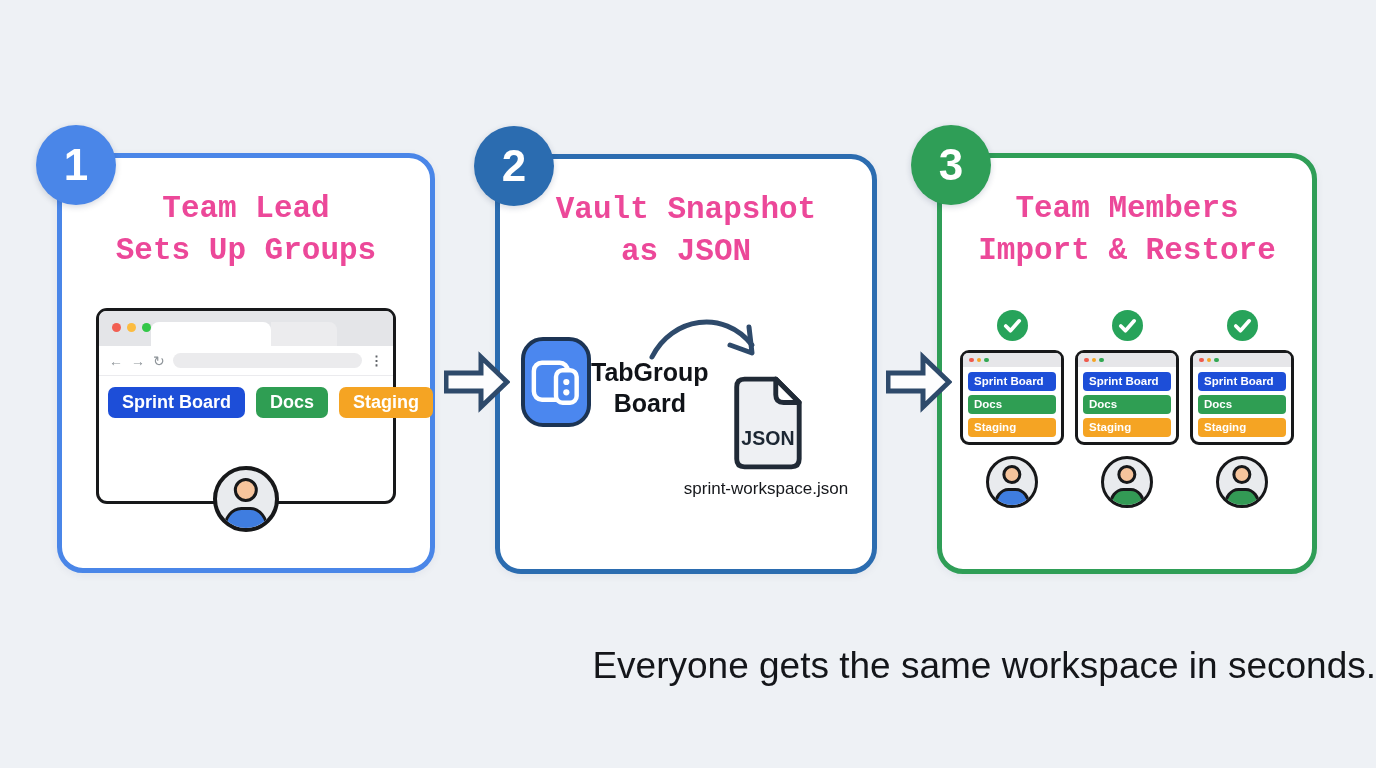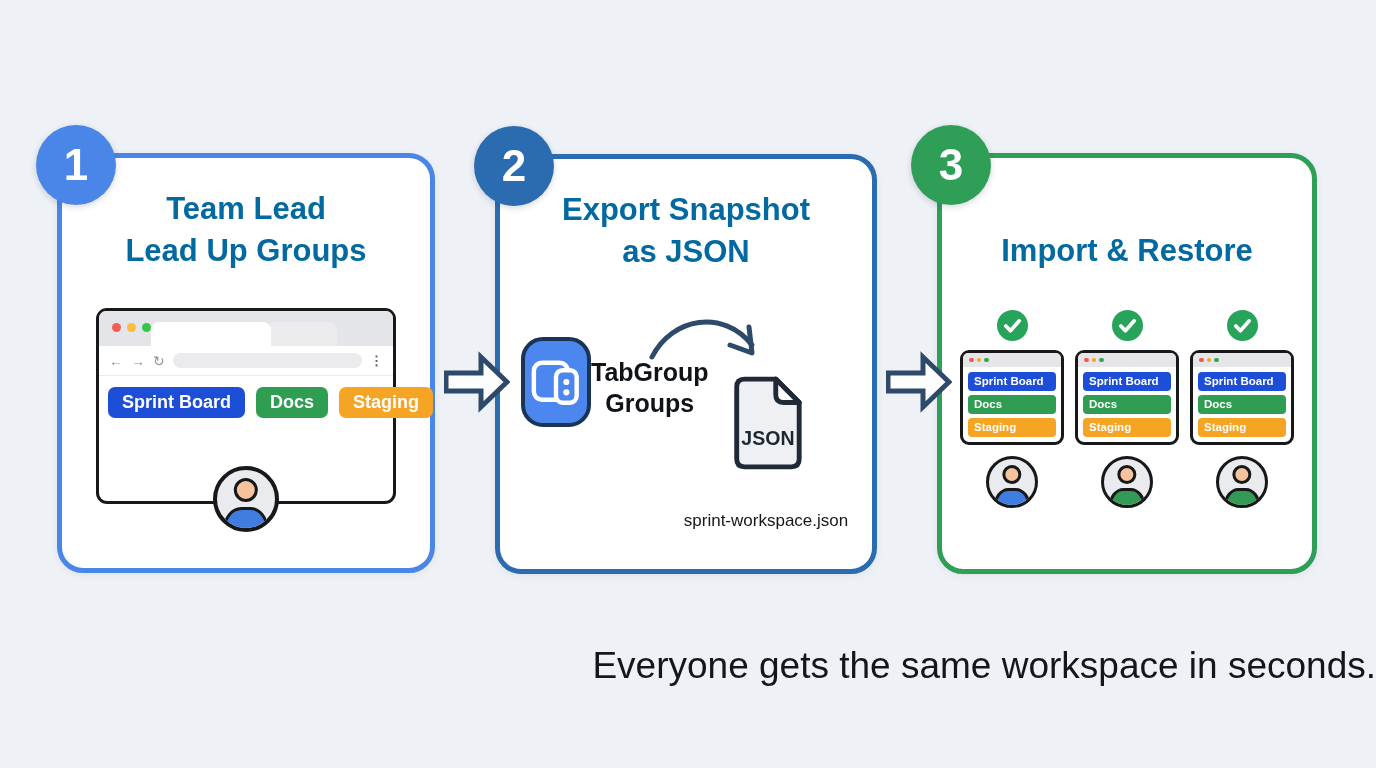--- a/index.html
+++ b/index.html
@@ -12,21 +12,21 @@
   .panel-2{left:495px;top:154px;width:372px;height:410px;border:5px solid #2b6cb0;}
   .panel-3{left:937px;top:153px;width:370px;height:411px;border:5px solid #2f9e57;}
 
   .badge{position:absolute;width:80px;height:80px;border-radius:50%;display:flex;align-items:center;justify-content:center;
          color:#fff;font-size:44px;font-weight:bold;z-index:6;box-shadow:0 2px 6px rgba(20,40,80,.18);}
   .badge-1{left:36px;top:125px;background:#4a86e8;}
   .badge-2{left:474px;top:126px;background:#2b6cb0;}
   .badge-3{left:911px;top:125px;background:#2f9e57;}
 
   .panel-title{position:absolute;top:30px;left:0;right:0;text-align:center;font-size:31px;font-weight:bold;
-               line-height:1.34;color:#0369a1;margin:0;}
+               line-height:1.34;color:#ec4899;margin:0;font-family:Liberation Mono, monospace;}
 
   
   .flow-arrow{position:absolute;z-index:5;}
   .flow-arrow-1{left:444px;top:350px;}
   .flow-arrow-2{left:886px;top:350px;}
 
   
   .browser{position:absolute;left:50%;transform:translateX(-50%);top:150px;width:294px;height:190px;
            background:#fff;border:3.5px solid #17181a;border-radius:11px;}
   .browser-topbar{position:relative;height:35px;background:#e4e5e8;border-radius:7px 7px 0 0;}
@@ -51,21 +51,21 @@
            border:3px solid #17181a;border-radius:50%;box-sizing:border-box;}
   .av-body{position:absolute;left:50%;transform:translateX(-50%);bottom:-16%;width:80%;height:52%;
            border:3px solid #17181a;border-radius:50% 50% 42% 42% / 95% 95% 30% 30%;box-sizing:border-box;}
   .body-blue{background:#3f7de0;} .body-green{background:#339a55;}
 
   
   .vault-col{position:absolute;left:21px;top:178px;width:160px;display:flex;flex-direction:row;align-items:center;}
   .vault-icon{width:90px;height:90px;border-radius:22px;background:#4b87ef;border:4px solid #1c3454;box-sizing:border-box;
               display:flex;align-items:center;justify-content:center;}
   .vault-name{margin-top:12px;text-align:center;font-size:25px;font-weight:bold;line-height:1.26;color:#101318;}
-  .file-col{position:absolute;left:166px;top:216px;width:200px;display:flex;flex-direction:column;align-items:center;gap:32px;}
+  .file-col{position:absolute;left:166px;top:216px;width:200px;display:flex;flex-direction:column;align-items:center;}
   .file-name{margin-top:8px;font-size:17px;color:#16181c;white-space:nowrap;}
   .curve-arrow{position:absolute;left:146px;top:150px;}
 
   
   .members-row{position:absolute;top:152px;left:0;right:0;display:flex;justify-content:center;gap:11px;}
   .member-col{width:104px;display:flex;flex-direction:column;align-items:center;}
   .check{width:31px;height:31px;margin-bottom:9px;}
   .mini-window{width:104px;background:#fff;border:3.5px solid #17181a;border-radius:9px;box-sizing:border-box;}
   .mini-topbar{height:14px;background:#e6e6e9;border-radius:5px 5px 0 0;display:flex;align-items:center;gap:3px;padding-left:6px;}
   .mdot{width:4.5px;height:4.5px;border-radius:50%;display:inline-block;}
@@ -77,21 +77,21 @@
   
   .caption{position:absolute;left:0;right:0;top:645px;text-align:right;font-size:37px;color:#14161a;margin:0;}
 </style>
 </head>
 <body>
 
 <div class="stage">
 
   <div class="badge badge-1">1</div>
   <section class="panel panel-1">
-    <h2 class="panel-title"><span>Team Lead</span><br><span>Lead Up Groups</span></h2>
+    <h2 class="panel-title"><span>Team Lead</span><br><span>Sets Up Groups</span></h2>
 
     <div class="browser">
       <div class="browser-topbar">
         <div class="browser-dots">
           <span class="dot dot-red"></span>
           <span class="dot dot-yellow"></span>
           <span class="dot dot-green"></span>
         </div>
         <div class="browser-tab2"></div>
         <div class="browser-tab"></div>
@@ -115,56 +115,56 @@
       <div class="av-body body-blue"></div>
     </div>
   </section>
 
   <svg class="flow-arrow flow-arrow-1" width="66" height="64" viewBox="0 0 66 64">
     <path d="M2 23 H37 V7 L63 32 L37 57 V41 H2 Z" fill="#fdfdfe" stroke="#2e4a6b" stroke-width="5" stroke-linejoin="miter"></path>
   </svg>
 
   <div class="badge badge-2">2</div>
   <section class="panel panel-2">
-    <h2 class="panel-title"><span>Export Snapshot</span><br><span>as JSON</span></h2>
+    <h2 class="panel-title"><span>Vault Snapshot</span><br><span>as JSON</span></h2>
 
     <svg class="curve-arrow" width="122" height="66" viewBox="0 0 122 66">
       <path d="M6 48 C 26 8, 78 0, 106 36" fill="none" stroke="#2e4a6b" stroke-width="5" stroke-linecap="round"></path>
       <path d="M84 36 L106 44 L103 18" fill="none" stroke="#2e4a6b" stroke-width="5" stroke-linecap="round" stroke-linejoin="round"></path>
     </svg>
 
     <div class="vault-col">
       <div class="vault-icon">
         <svg width="62" height="62" viewBox="0 0 84 84">
           <rect x="12" y="16" width="46" height="50" rx="11" fill="none" stroke="#ffffff" stroke-width="6"></rect>
           <rect x="42" y="26" width="28" height="44" rx="9" fill="#4b87ef" stroke="#ffffff" stroke-width="6"></rect>
           <circle cx="56" cy="42" r="4.2" fill="#ffffff"></circle>
           <circle cx="56" cy="56" r="4.2" fill="#ffffff"></circle>
         </svg>
       </div>
-      <div class="vault-name"><span>TabGroup</span><br><span>Groups</span></div>
+      <div class="vault-name"><span>TabGroup</span><br><span>Board</span></div>
     </div>
 
     <div class="file-col">
       <svg width="82" height="96" viewBox="0 0 84 98">
         <path d="M12 12 Q12 4 20 4 H52 L76 28 V86 Q76 94 68 94 H20 Q12 94 12 86 Z" fill="#eef0f3" stroke="#202a36" stroke-width="5" stroke-linejoin="round"></path>
         <path d="M52 4 V20 Q52 28 60 28 H76 Z" fill="#ffffff" stroke="#202a36" stroke-width="5" stroke-linejoin="round"></path>
         <text x="44" y="72" text-anchor="middle" font-family="Liberation Sans, sans-serif" font-size="20" font-weight="bold" fill="#1c2733">JSON</text>
       </svg>
       <div class="file-name">sprint-workspace.json</div>
     </div>
   </section>
 
   <svg class="flow-arrow flow-arrow-2" width="66" height="64" viewBox="0 0 66 64">
     <path d="M2 23 H37 V7 L63 32 L37 57 V41 H2 Z" fill="#fdfdfe" stroke="#2e4a6b" stroke-width="5" stroke-linejoin="miter"></path>
   </svg>
 
   <div class="badge badge-3">3</div>
   <section class="panel panel-3">
-    <h2 class="panel-title"><br><span>Import &amp; Restore</span></h2>
+    <h2 class="panel-title"><span>Team Members</span><br><span>Import &amp; Restore</span></h2>
 
     <div class="members-row">
 
       <div class="member-col">
         <svg class="check" viewBox="0 0 30 30">
           <circle cx="15" cy="15" r="15" fill="#27a35a"></circle>
           <path d="M8.5 15.5 L13 20 L21.5 10.5" fill="none" stroke="#ffffff" stroke-width="3.6" stroke-linecap="round" stroke-linejoin="round"></path>
         </svg>
         <div class="mini-window">
           <div class="mini-topbar">

